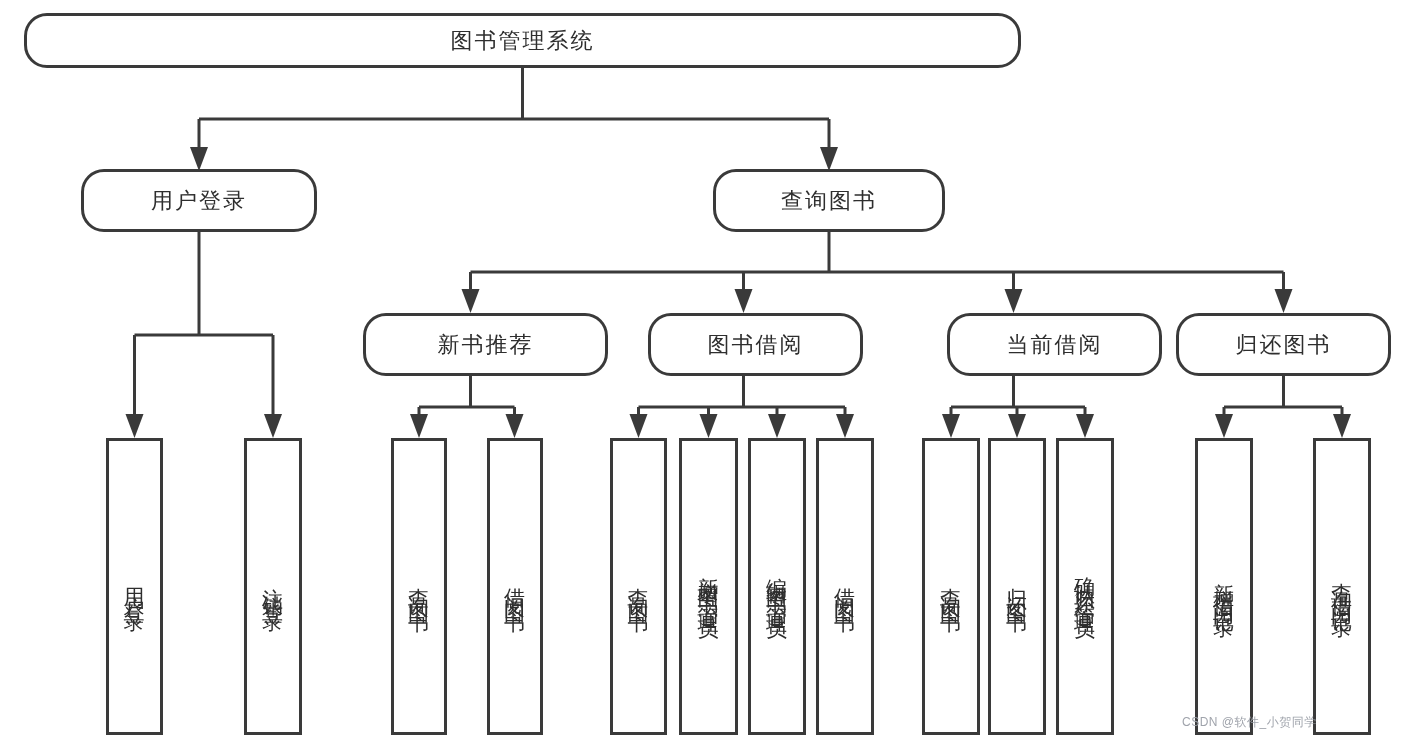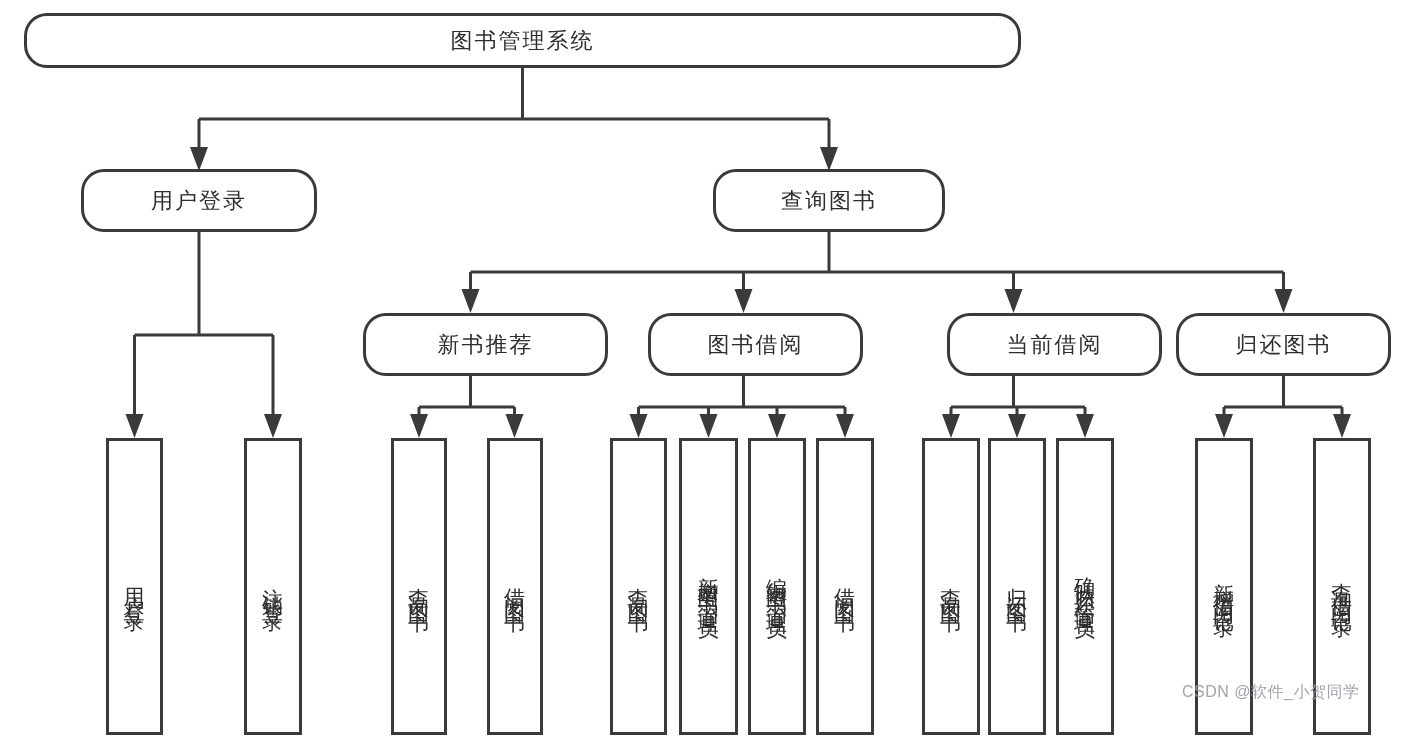--- a/index.html
+++ b/index.html
@@ -27,22 +27,22 @@
   }
   .vnode{
     writing-mode:vertical-rl;
     text-orientation:mixed;
     font-size:21px;
     letter-spacing:8px;
     line-height:1.0;
   }
   .watermark{
     position:absolute;
-    left:1182px;top:682px;
-    font-size:16px;
+    left:1182px;top:714px;
+    font-size:12px;
     letter-spacing:0.5px;
     color:rgba(154,158,166,0.95);
     white-space:nowrap;
     z-index:10;
     text-align:center;
   }
 </style>
 </head>
 <body>
 

